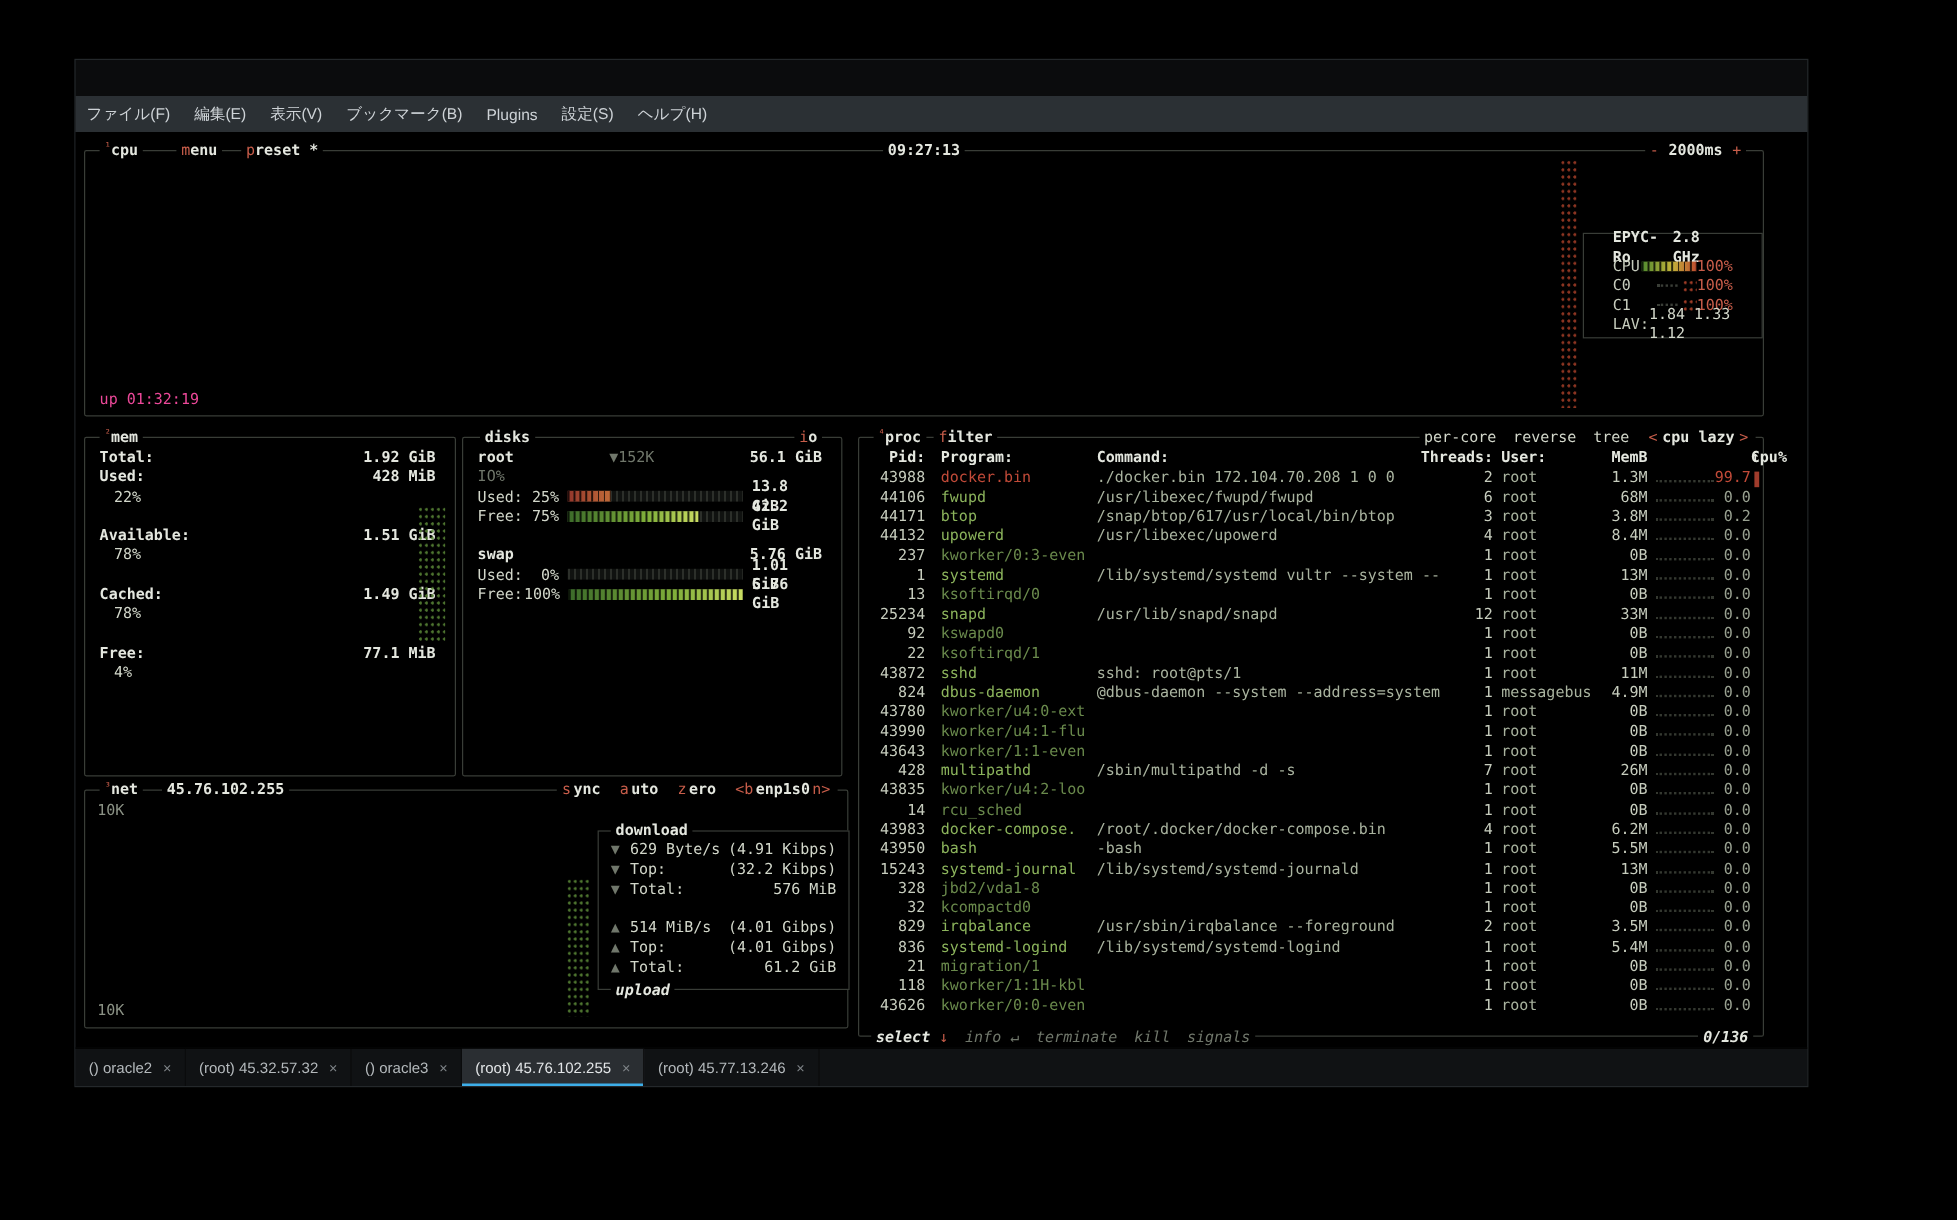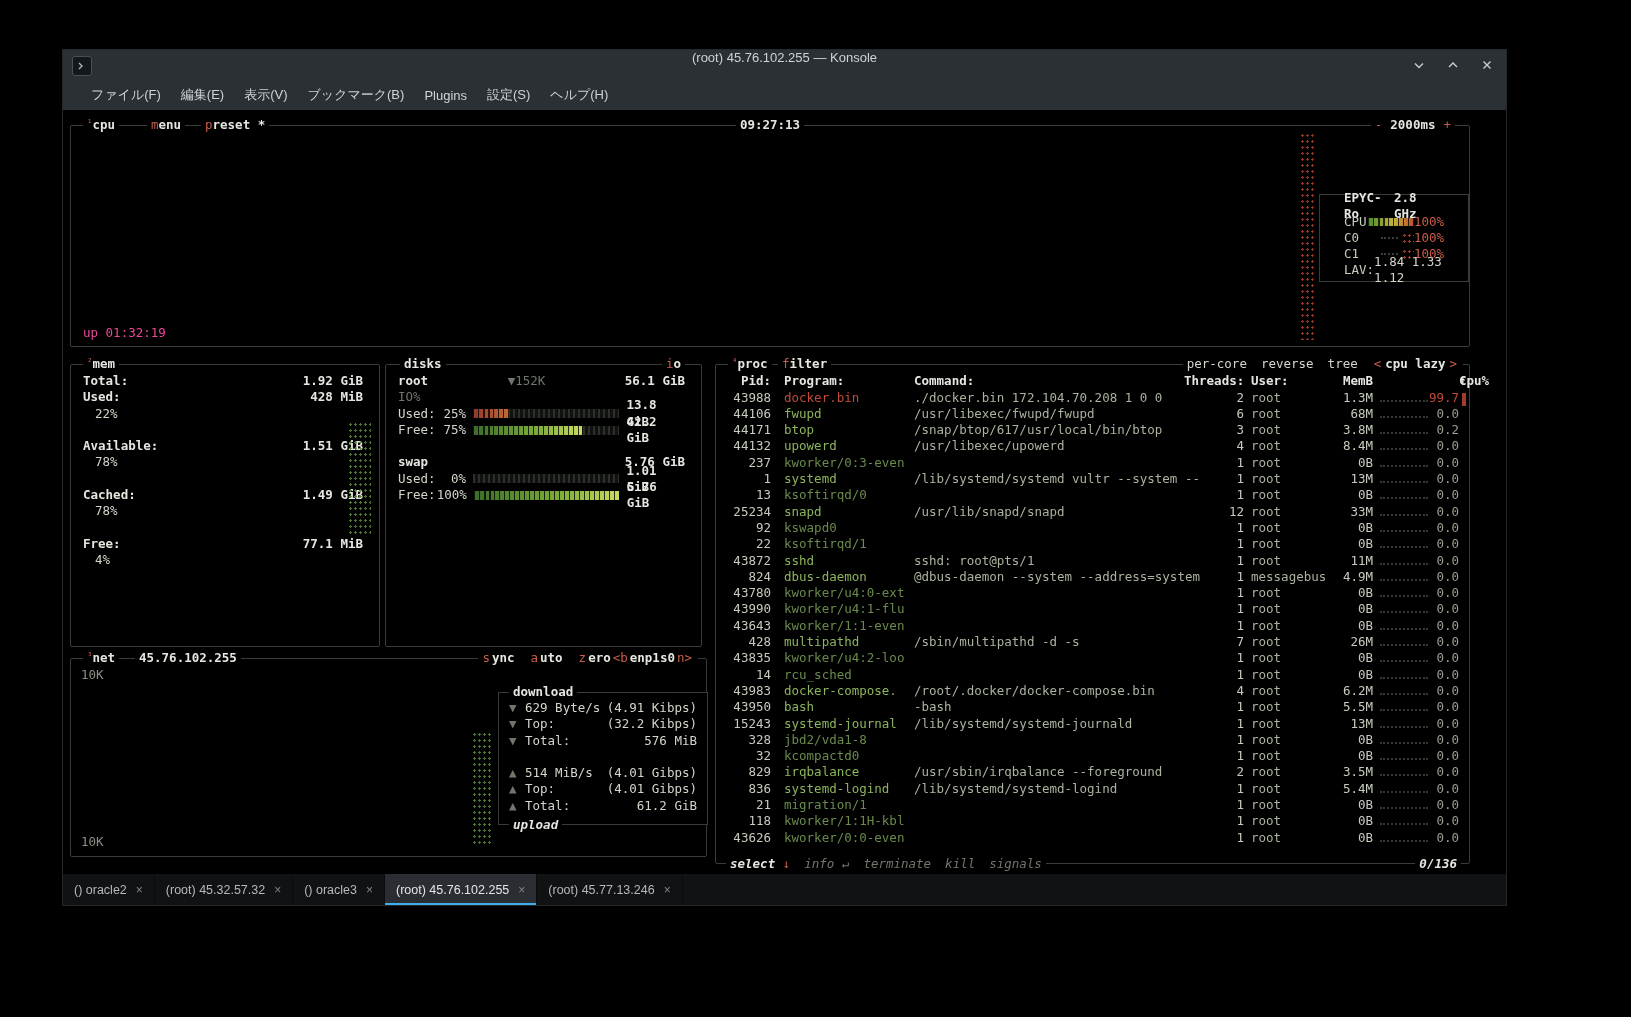--- a/index.html
+++ b/index.html
@@ -7,21 +7,21 @@
   .window{position:absolute;left:63px;top:50px;width:1443px;height:855px;background:#0b0c0d;box-shadow:0 0 0 1px #24282b;}
 
   
   .titlebar{position:absolute;left:0;top:0;right:0;height:30px;background:#2b3034;}
   .win-icon{position:absolute;left:9px;top:6px;width:18px;height:18px;background:#15181a;border:1px solid #4a5055;border-radius:3px;display:flex;align-items:center;justify-content:center;}
   .win-title{position:absolute;left:120px;right:120px;top:0;height:30px;line-height:30px;text-align:center;color:#ced3d7;font:13px "Liberation Sans",sans-serif;white-space:nowrap;overflow:hidden;}
   .win-controls{position:absolute;right:12px;top:0;height:30px;display:flex;gap:20px;align-items:center;}
   .wbtn{width:14px;height:14px;display:flex;align-items:center;justify-content:center;}
 
   
-  .menubar{position:absolute;left:0;top:30px;right:0;height:30px;background:#2b3034;display:flex;align-items:center;padding-left:19px;gap:2px;font:13px "Liberation Sans",sans-serif;color:#ced3d7;}
+  .menubar{position:absolute;left:0;top:30px;right:0;height:30px;background:#2b3034;display:flex;align-items:center;padding-left:0;gap:2px;font:13px "Liberation Sans",sans-serif;color:#ced3d7;}
   .menu-item{padding:4px 9px;border-radius:3px;white-space:nowrap;}
 
   
   .terminal{position:absolute;left:0;top:60px;right:0;height:764px;background:#000;font-family:"DejaVu Sans Mono",monospace;font-size:12.5px;line-height:16.3px;color:#c6ccbd;overflow:hidden;}
   .box{position:absolute;border:1px solid #393d37;border-radius:2px;}
   .btitle{position:absolute;top:-9px;background:#000;padding:0 4px;white-space:nowrap;}
   .bfoot{position:absolute;bottom:-9px;background:#000;padding:0 4px;white-space:nowrap;font-style:italic;}
   .bold{color:#e4e7df;font-weight:bold;}
   .val{color:#d2d7ca;}
   .dim{color:#70776b;}
@@ -57,21 +57,21 @@
   .mlabel{width:40px;}
   .mpct{width:30px;text-align:right;margin-right:7px;}
   .meter{width:150px;height:9px;margin-right:8px;background:repeating-linear-gradient(90deg,#2c2f2a 0 2px,#101210 2px 5px);}
   .fill{height:100%;}
   .fill.free{background-image:repeating-linear-gradient(90deg,rgba(0,0,0,.78) 0 1.5px,transparent 1.5px 5px),linear-gradient(90deg,#3c6b2a,#7fae3a 60%,#c9dc62);}
   .fill.used{background-image:repeating-linear-gradient(90deg,rgba(0,0,0,.78) 0 1.5px,transparent 1.5px 5px),linear-gradient(90deg,#93372c,#c06a38);}
   .mval{margin-left:auto;}
 
   .net-box{left:7px;top:548px;width:635px;height:197px;}
   .net-ip{left:64px;}
-  .net-topright{right:8px;display:flex;}
+  .net-topright{right:8px;display:flex;gap:14px;}
   #net-toggles{display:flex;gap:14px;}
   .ntog span{margin-right:2px;}
   .scale{position:absolute;left:10px;color:#8a9184;}
   .scale.top{top:8px;} .scale.bottom{bottom:6px;}
   .net-dots{position:absolute;left:402px;top:74px;width:18px;height:114px;opacity:.85;}
   .dlbox{position:absolute;left:427px;top:33px;width:208px;height:131px;border:1px solid #393d37;background:#000;}
   .dlcontent{position:absolute;inset:0;padding-top:7px;}
   .nline{padding:0 10px;}
   .nline .arrow{width:16px;}
   .nline .right{margin-left:auto;}
@@ -105,45 +105,20 @@
   .tab{display:flex;align-items:center;gap:9px;padding:0 11px;color:#b4b9bc;border-right:1px solid #0a0b0c;white-space:nowrap;}
   .tab.active{background:#2a2e32;color:#e2e5e7;box-shadow:inset 0 -2px 0 #3daee9;}
   .tab-close{color:#7f8488;font-size:12px;}
 </style>
 </head>
 <body>
 
 <div class="canvas">
   <div class="window">
 
-    <div class="titlebar">
-      <div class="win-icon">
-        <svg width="10" height="10" viewBox="0 0 10 10">
-            <path d="M2 2l3 3-3 3" stroke="#9fb3c0" stroke-width="1.4" fill="none"></path>
-          </svg>
-      </div>
-      <div class="win-title">(root) 45.76.102.255 — Konsole</div>
-      <div class="win-controls">
-        <div class="wbtn">
-          <svg width="12" height="12" viewBox="0 0 12 12">
-              <path d="M2 4.5l4 4 4-4" stroke="#ccd1d5" stroke-width="1.3" fill="none"></path>
-            </svg>
-        </div>
-        <div class="wbtn">
-          <svg width="12" height="12" viewBox="0 0 12 12">
-              <path d="M2 8l4-4 4 4" stroke="#ccd1d5" stroke-width="1.3" fill="none"></path>
-            </svg>
-        </div>
-        <div class="wbtn">
-          <svg width="12" height="12" viewBox="0 0 12 12">
-              <path d="M2.5 2.5l7 7M9.5 2.5l-7 7" stroke="#ccd1d5" stroke-width="1.3" fill="none"></path>
-            </svg>
-        </div>
-      </div>
-    </div>
 
     <div class="menubar" id="menubar">
         <div class="menu-item">ファイル(F)</div>
         <div class="menu-item">編集(E)</div>
         <div class="menu-item">表示(V)</div>
         <div class="menu-item">ブックマーク(B)</div>
         <div class="menu-item">Plugins</div>
         <div class="menu-item">設定(S)</div>
         <div class="menu-item">ヘルプ(H)</div>
       </div>

